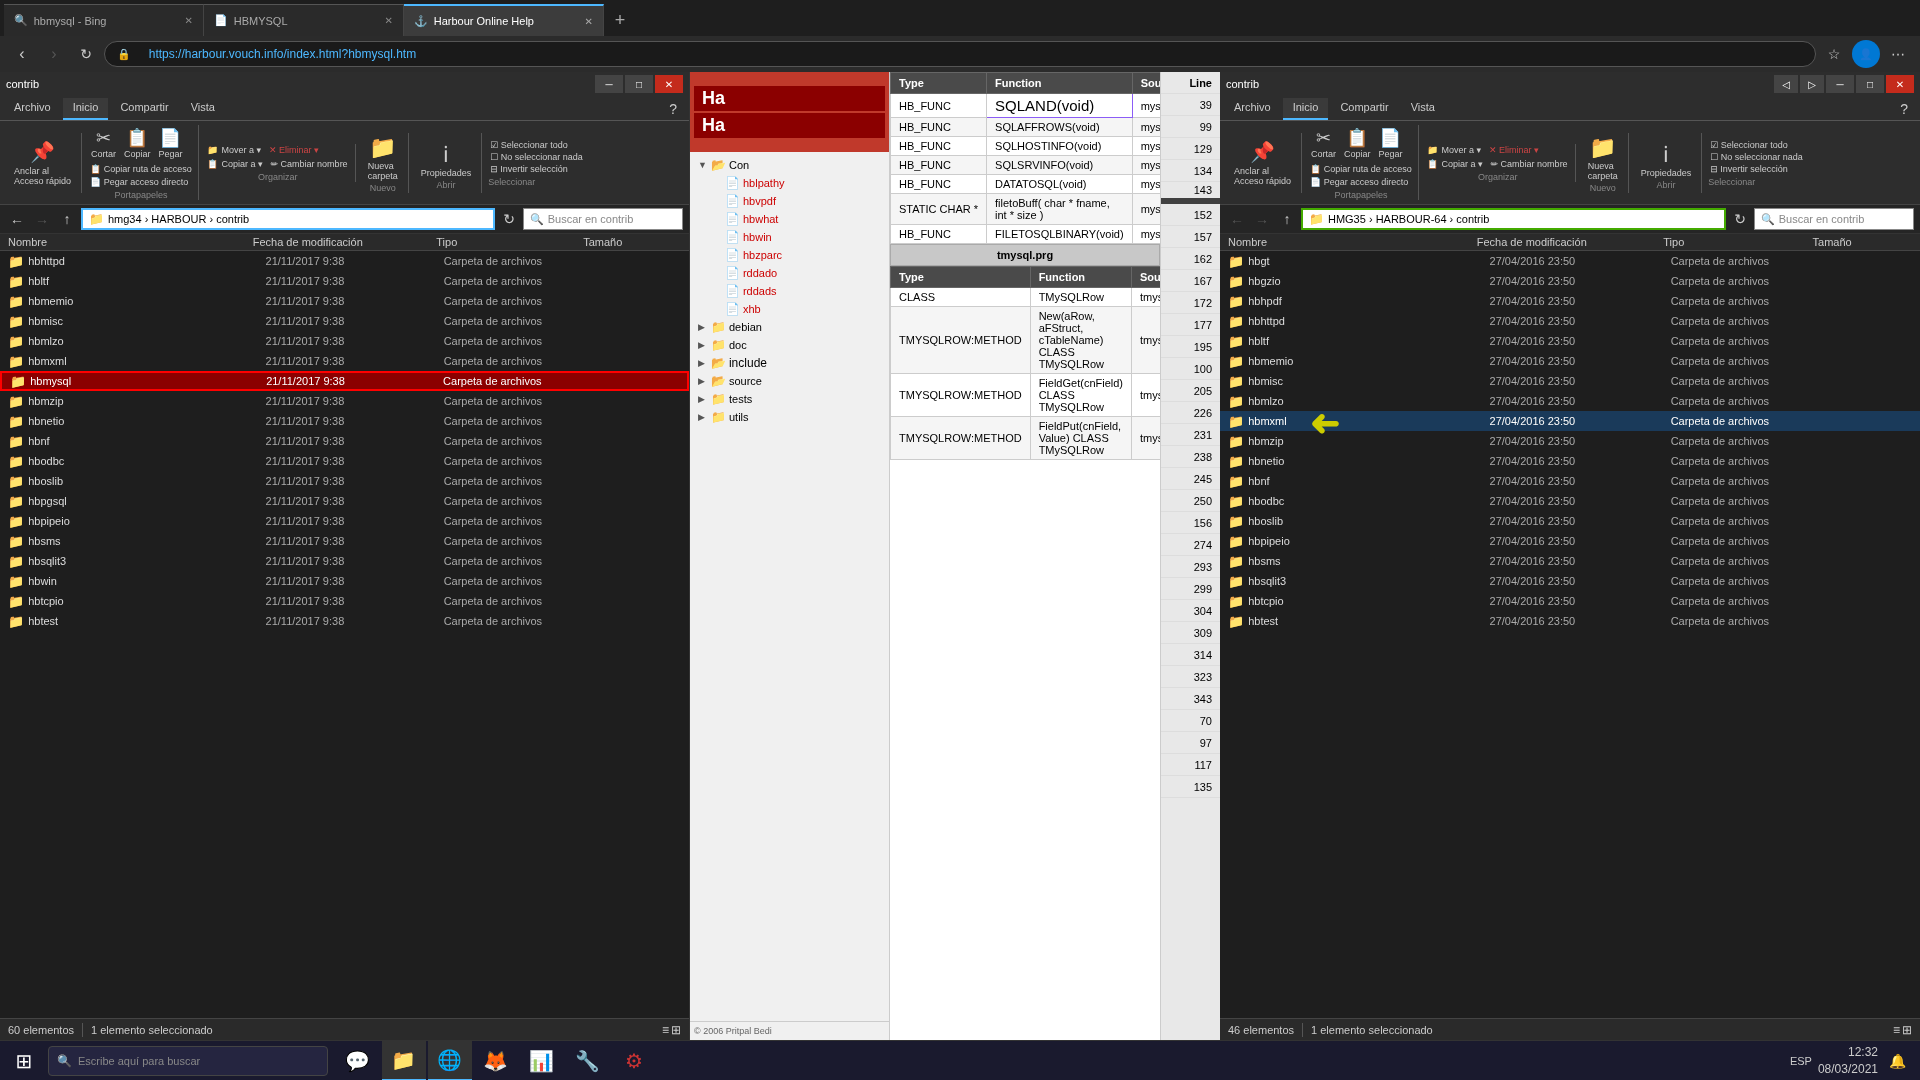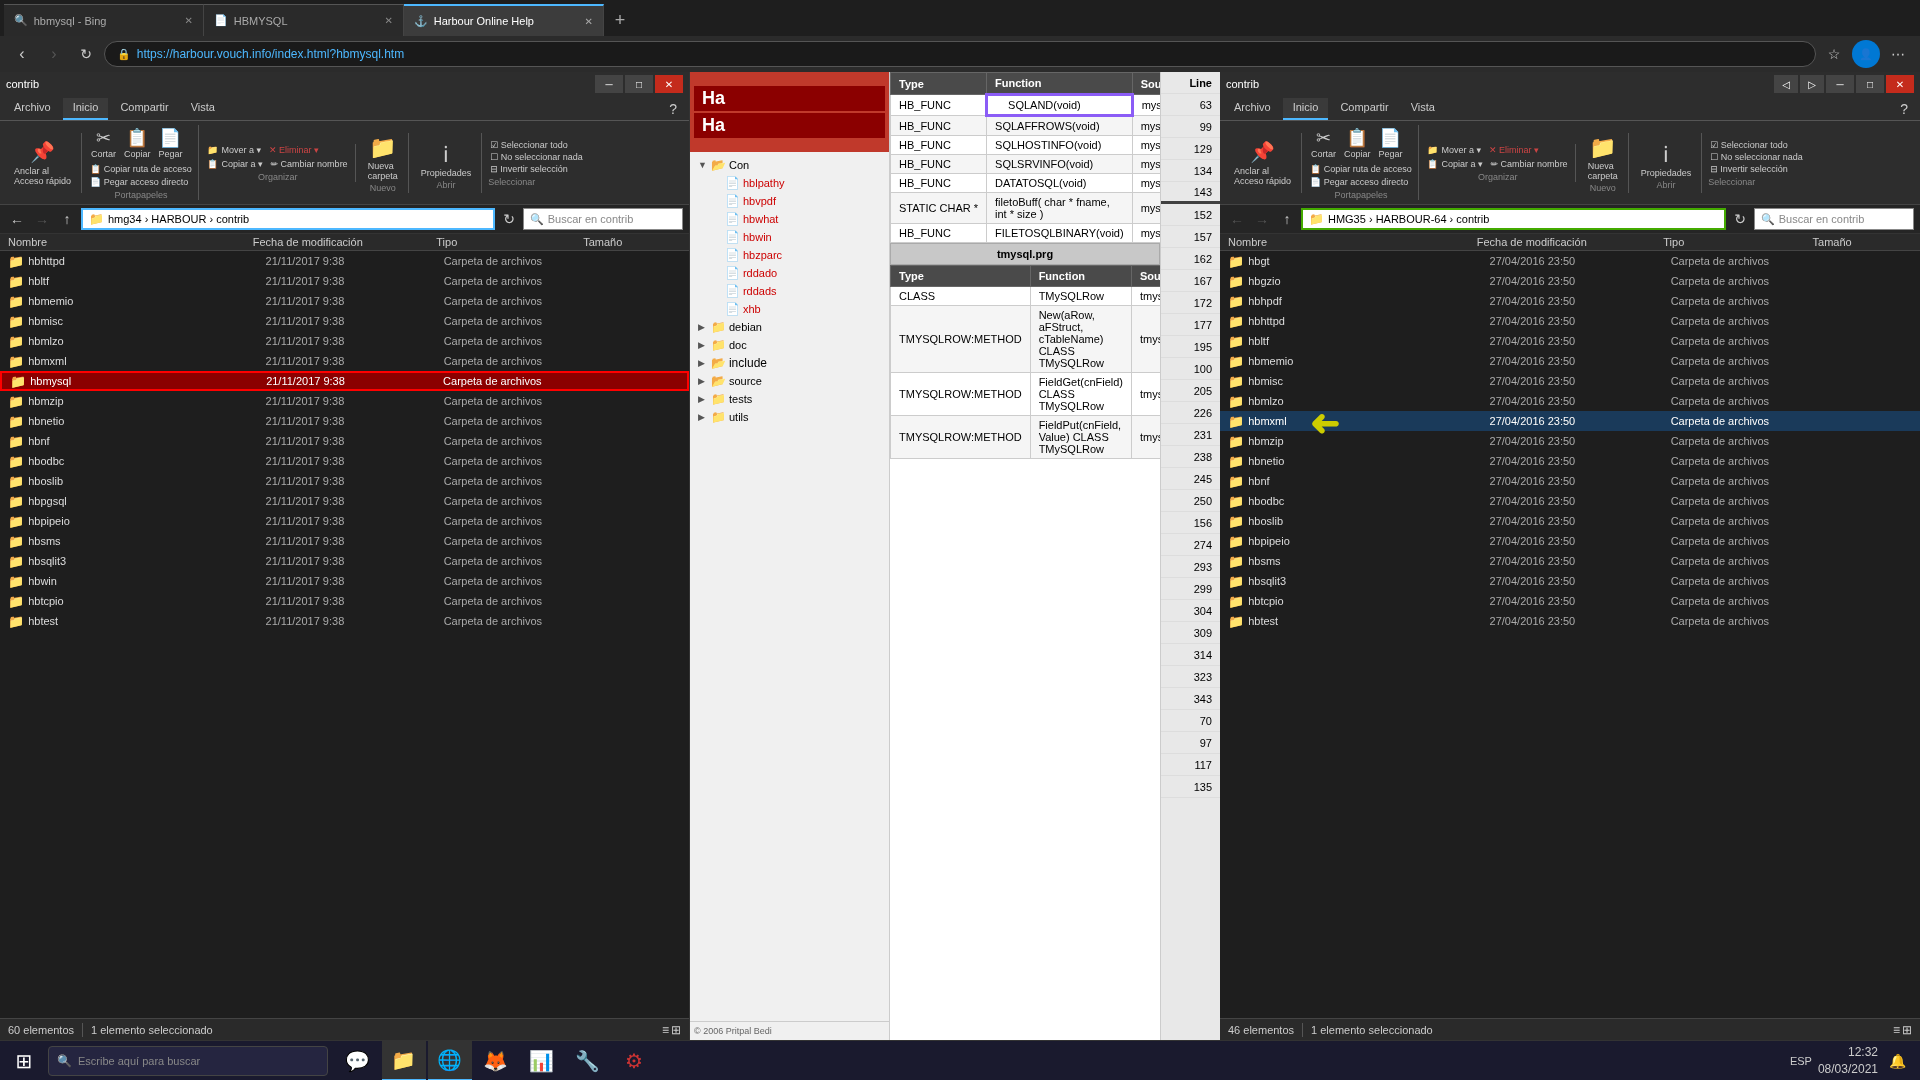--- a/index.html
+++ b/index.html
@@ -28,21 +28,21 @@
     </div>
     <div style="width:32px; height:32px; display:flex; align-items:center; justify-content:center; color:#aaa; font-size:18px; cursor:pointer;">+</div>
   </div>
 
   <div style="height:36px; display:flex; align-items:center; padding:0 8px; gap:4px; background:#2b2b2b;">
     <div style="width:28px; height:28px; display:flex; align-items:center; justify-content:center; border-radius:50%; color:#ccc; cursor:pointer; font-size:16px;">‹</div>
     <div style="width:28px; height:28px; display:flex; align-items:center; justify-content:center; border-radius:50%; color:#555; cursor:pointer; font-size:16px;">›</div>
     <div style="width:28px; height:28px; display:flex; align-items:center; justify-content:center; border-radius:50%; color:#ccc; cursor:pointer; font-size:14px;">↻</div>
     <div style="flex:1; height:26px; background:#1a1a1a; border:1px solid #555; border-radius:13px; display:flex; align-items:center; padding:0 12px; gap:6px; color:#4db8ff; font-size:12px;">
       <span style="font-size:11px; color:#4db8ff;">🔒</span>
-      <span style="flex:1;">https://harbour.vouch.info/index.html?hbmysql.htm</span>
+      <span style="flex:1;margin-left:12px;">https://harbour.vouch.info/index.html?hbmysql.htm</span>
     </div>
     <div style="width:28px; height:28px; display:flex; align-items:center; justify-content:center; color:#ccc; font-size:14px; cursor:pointer;">☆</div>
     <div style="width:28px; height:28px; border-radius:50%; background:#0078d4; display:flex; align-items:center; justify-content:center; font-size:11px; color:#fff; cursor:pointer;">👤</div>
     <div style="width:28px; height:28px; display:flex; align-items:center; justify-content:center; color:#ccc; font-size:14px; cursor:pointer;">⋯</div>
   </div>
 </div>
 
 <div style="display:flex; height:calc(1080px - 72px - 40px); position:relative;">
 
   <div style="width:690px; background:#1e1e1e; display:flex; flex-direction:column; border-right:1px solid #333; flex-shrink:0;">
@@ -395,21 +395,21 @@
           <thead>
             <tr>
               <th style="background:#4a4a4a; color:#fff; padding:4px 8px; text-align:left; border:1px solid #666; font-size:11px;">Type</th>
               <th style="background:#4a4a4a; color:#fff; padding:4px 8px; text-align:left; border:1px solid #666; font-size:11px;">Function</th>
               <th style="background:#4a4a4a; color:#fff; padding:4px 8px; text-align:left; border:1px solid #666; font-size:11px;">Source</th>
             </tr>
           </thead>
           <tbody>
             <tr>
     <td style="padding:3px 8px; border:1px solid #ccc; background:#fff; font-size:11px; white-space:nowrap;">HB_FUNC</td>
-    <td style="padding:3px 20px; border:3px solid #8b5cf6; background:#fff; font-size:11px;">SQLAND(void)</td>
+    <td style="padding:3px 8px; border:1px solid #8b5cf6; background:#fff; font-size:15px;">SQLAND(void)</td>
     <td style="padding:3px 8px; border:1px solid #ccc; background:#fff; font-size:11px;">mysql.c</td>
 
   </tr>
             <tr>
     <td style="padding:3px 8px; border:1px solid #ccc; background:#f5f5f5; font-size:11px; white-space:nowrap;">HB_FUNC</td>
     <td style="padding:3px 8px; border:1px solid #ccc; background:#f5f5f5; font-size:11px;">SQLAFFROWS(void)</td>
     <td style="padding:3px 8px; border:1px solid #ccc; background:#f5f5f5; font-size:11px;">mysql.c</td>
 
   </tr>
             <tr>
@@ -479,25 +479,25 @@
     <td style="padding:3px 8px; border:1px solid #ccc; background:#f5f5f5; font-size:11px;">FieldPut(cnField, Value) CLASS TMySQLRow</td>
     <td style="padding:3px 8px; border:1px solid #ccc; background:#f5f5f5; font-size:11px;">tmysql.prg</td>
 
   </tr>
           </tbody>
         </table>
     </div>
 
     <div style="width:60px; background:#e8e8e8; border-left:1px solid #ccc; font-size:11px; overflow-y:auto; flex-shrink:0;" id="line-numbers-panel">
         <div style="padding:3px 8px; border-bottom:1px solid #ddd; text-align:right; height:22px; display:flex; align-items:center; justify-content:flex-end; font-size:11px; font-weight:bold;">Line</div>
-        <div style="padding:3px 8px; border-bottom:1px solid #ddd; text-align:right; height:22px; display:flex; align-items:center; justify-content:flex-end; font-size:11px; font-weight:normal;">63</div>
+        <div style="padding:3px 8px; border-bottom:1px solid #ddd; text-align:right; height:22px; display:flex; align-items:center; justify-content:flex-end; font-size:11px; font-weight:normal;">39</div>
         <div style="padding:3px 8px; border-bottom:1px solid #ddd; text-align:right; height:22px; display:flex; align-items:center; justify-content:flex-end; font-size:11px; font-weight:normal;">99</div>
         <div style="padding:3px 8px; border-bottom:1px solid #ddd; text-align:right; height:22px; display:flex; align-items:center; justify-content:flex-end; font-size:11px; font-weight:normal;">129</div>
         <div style="padding:3px 8px; border-bottom:1px solid #ddd; text-align:right; height:22px; display:flex; align-items:center; justify-content:flex-end; font-size:11px; font-weight:normal;">134</div>
-        <div style="padding:3px 8px; border-bottom:3px solid #404040; text-align:right; height:22px; display:flex; align-items:center; justify-content:flex-end; font-size:11px; font-weight:normal;">143</div>
+        <div style="padding:3px 8px; border-bottom:6px solid #404040; text-align:right; height:22px; display:flex; align-items:center; justify-content:flex-end; font-size:11px; font-weight:normal;">143</div>
         <div style="padding:3px 8px; border-bottom:1px solid #ddd; text-align:right; height:22px; display:flex; align-items:center; justify-content:flex-end; font-size:11px; font-weight:normal;">152</div>
         <div style="padding:3px 8px; border-bottom:1px solid #ddd; text-align:right; height:22px; display:flex; align-items:center; justify-content:flex-end; font-size:11px; font-weight:normal;">157</div>
         <div style="padding:3px 8px; border-bottom:1px solid #ddd; text-align:right; height:22px; display:flex; align-items:center; justify-content:flex-end; font-size:11px; font-weight:normal;">162</div>
         <div style="padding:3px 8px; border-bottom:1px solid #ddd; text-align:right; height:22px; display:flex; align-items:center; justify-content:flex-end; font-size:11px; font-weight:normal;">167</div>
         <div style="padding:3px 8px; border-bottom:1px solid #ddd; text-align:right; height:22px; display:flex; align-items:center; justify-content:flex-end; font-size:11px; font-weight:normal;">172</div>
         <div style="padding:3px 8px; border-bottom:1px solid #ddd; text-align:right; height:22px; display:flex; align-items:center; justify-content:flex-end; font-size:11px; font-weight:normal;">177</div>
         <div style="padding:3px 8px; border-bottom:1px solid #ddd; text-align:right; height:22px; display:flex; align-items:center; justify-content:flex-end; font-size:11px; font-weight:normal;">195</div>
         <div style="padding:3px 8px; border-bottom:1px solid #ddd; text-align:right; height:22px; display:flex; align-items:center; justify-content:flex-end; font-size:11px; font-weight:normal;">100</div>
         <div style="padding:3px 8px; border-bottom:1px solid #ddd; text-align:right; height:22px; display:flex; align-items:center; justify-content:flex-end; font-size:11px; font-weight:normal;">205</div>
         <div style="padding:3px 8px; border-bottom:1px solid #ddd; text-align:right; height:22px; display:flex; align-items:center; justify-content:flex-end; font-size:11px; font-weight:normal;">226</div>

